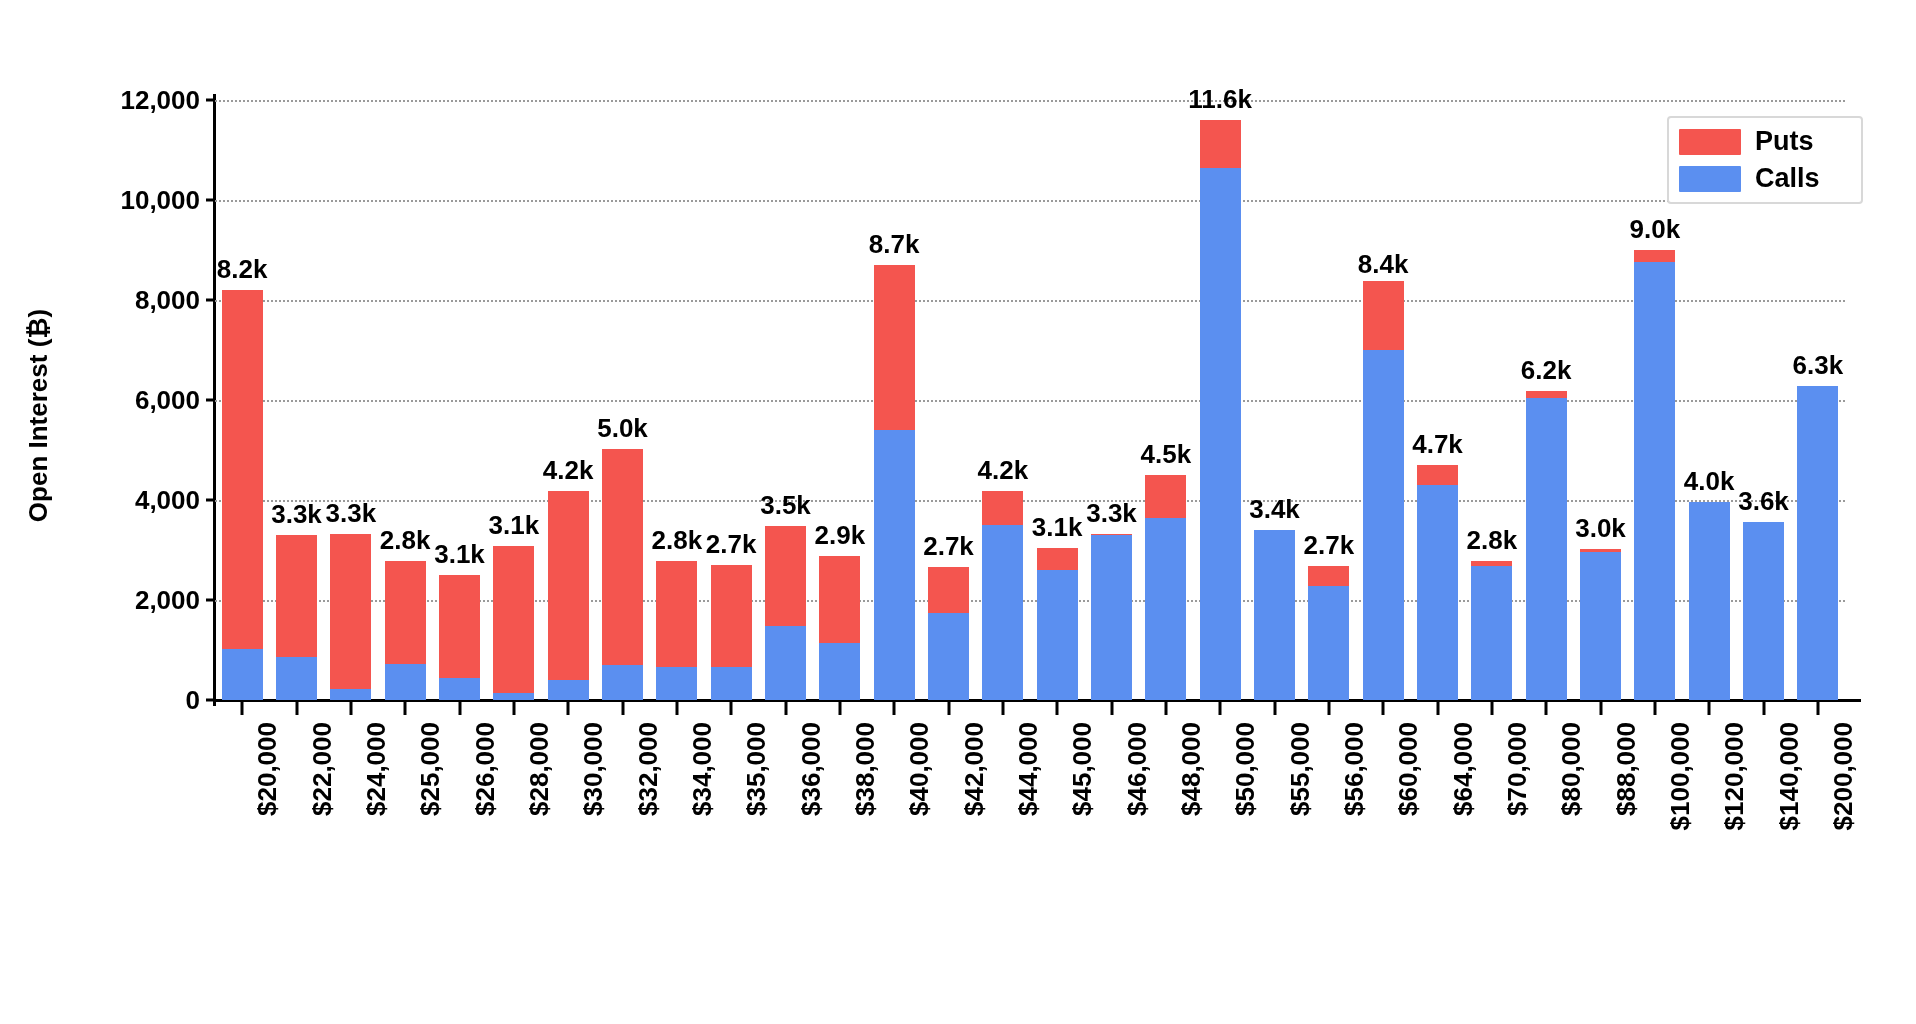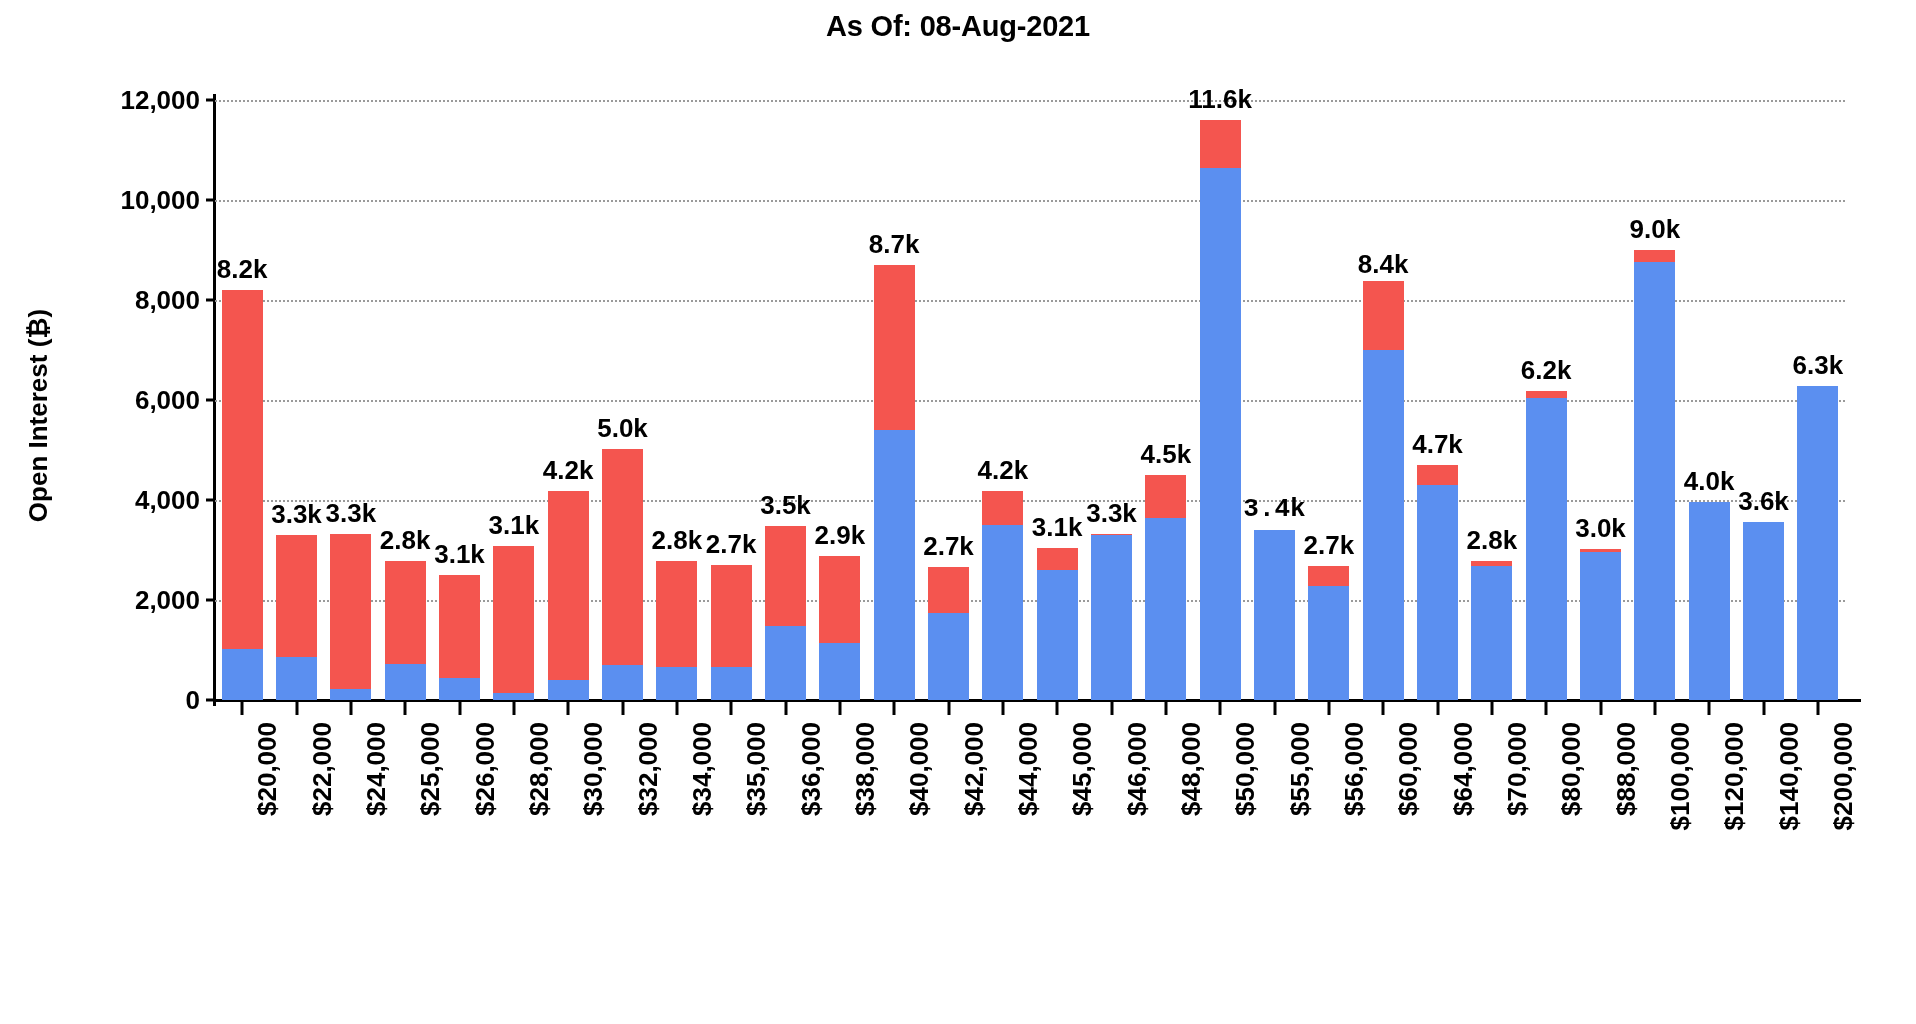--- a/index.html
+++ b/index.html
@@ -157,21 +157,20 @@
   .legend-row { display: flex; align-items: center; gap: 14px; }
   .legend-swatch { width: 62px; height: 26px; border-radius: 1px; }
   .legend-text { font-size: 27px; font-weight: bold; color: #000; }
 </style>
 </head>
 <body>
 
 <div id="figure">
 
   <div id="title-block">
-    <div id="title-sub">As Of: 08-Aug-2021</div>
   </div>
 
   <div id="ytick-labels-layer">
       <div class="ytick-label" style="top: 700px;">0</div>
       <div class="ytick-mark" style="top: 700px;"></div>
       <div class="ytick-label" style="top: 600px;">2,000</div>
       <div class="ytick-mark" style="top: 600px;"></div>
       <div class="ytick-label" style="top: 500px;">4,000</div>
       <div class="ytick-mark" style="top: 500px;"></div>
       <div class="ytick-label" style="top: 400px;">6,000</div>
@@ -310,20 +309,30 @@
       <div class="bar-group" style="left: 1527.85px; width: 41.2933px; height: 178px;">
         <div class="seg-calls" style="height: 178px; background: rgb(91, 143, 240);"></div>
         <div class="seg-puts" style="height: 0px; background: rgb(244, 85, 79);"></div>
       </div>
       <div class="bar-group" style="left: 1582.19px; width: 41.2933px; height: 314px;">
         <div class="seg-calls" style="height: 314px; background: rgb(91, 143, 240);"></div>
         <div class="seg-puts" style="height: 0px; background: rgb(244, 85, 79);"></div>
       </div>
     </div>
 
+  <div id="legend">
+    <div class="legend-row">
+      <span class="legend-swatch" id="sw-puts" style="background: rgb(244, 85, 79);"></span>
+      <span class="legend-text">Puts</span>
+    </div>
+    <div class="legend-row">
+      <span class="legend-swatch" id="sw-calls" style="background: rgb(91, 143, 240);"></span>
+      <span class="legend-text">Calls</span>
+    </div>
+  </div>
 
 <div class="bar-total-label" style="left: 242.167px; top: 254px;">8.2k</div>
     <div class="xtick-mark" style="left: 242.167px;"></div>
     <div class="xtick-label" style="left: 252.167px;">$20,000</div>
     <div class="bar-total-label" style="left: 296.5px; top: 498.5px;">3.3k</div>
     <div class="xtick-mark" style="left: 296.5px;"></div>
     <div class="xtick-label" style="left: 306.5px;">$22,000</div>
     <div class="bar-total-label" style="left: 350.833px; top: 498px;">3.3k</div>
     <div class="xtick-mark" style="left: 350.833px;"></div>
     <div class="xtick-label" style="left: 360.833px;">$24,000</div>
@@ -368,21 +377,21 @@
     <div class="xtick-label" style="left: 1067.17px;">$45,000</div>
     <div class="bar-total-label" style="left: 1111.5px; top: 498px;">3.3k</div>
     <div class="xtick-mark" style="left: 1111.5px;"></div>
     <div class="xtick-label" style="left: 1121.5px;">$46,000</div>
     <div class="bar-total-label" style="left: 1165.83px; top: 438.5px;">4.5k</div>
     <div class="xtick-mark" style="left: 1165.83px;"></div>
     <div class="xtick-label" style="left: 1175.83px;">$48,000</div>
     <div class="bar-total-label" style="left: 1220.17px; top: 83.5px;">11.6k</div>
     <div class="xtick-mark" style="left: 1220.17px;"></div>
     <div class="xtick-label" style="left: 1230.17px;">$50,000</div>
-    <div class="bar-total-label" style="left: 1274.5px; top: 494px; font-family: Liberation Mono, monospace;">3.4k</div>
+    <div class="bar-total-label" style="left: 1274.5px; top: 494px;">3.4k</div>
     <div class="xtick-mark" style="left: 1274.5px;"></div>
     <div class="xtick-label" style="left: 1284.5px;">$55,000</div>
     <div class="bar-total-label" style="left: 1328.83px; top: 530px;">2.7k</div>
     <div class="xtick-mark" style="left: 1328.83px;"></div>
     <div class="xtick-label" style="left: 1338.83px;">$56,000</div>
     <div class="bar-total-label" style="left: 1383.17px; top: 249px;">8.4k</div>
     <div class="xtick-mark" style="left: 1383.17px;"></div>
     <div class="xtick-label" style="left: 1393.17px;">$60,000</div>
     <div class="bar-total-label" style="left: 1437.5px; top: 429px;">4.7k</div>
     <div class="xtick-mark" style="left: 1437.5px;"></div>

